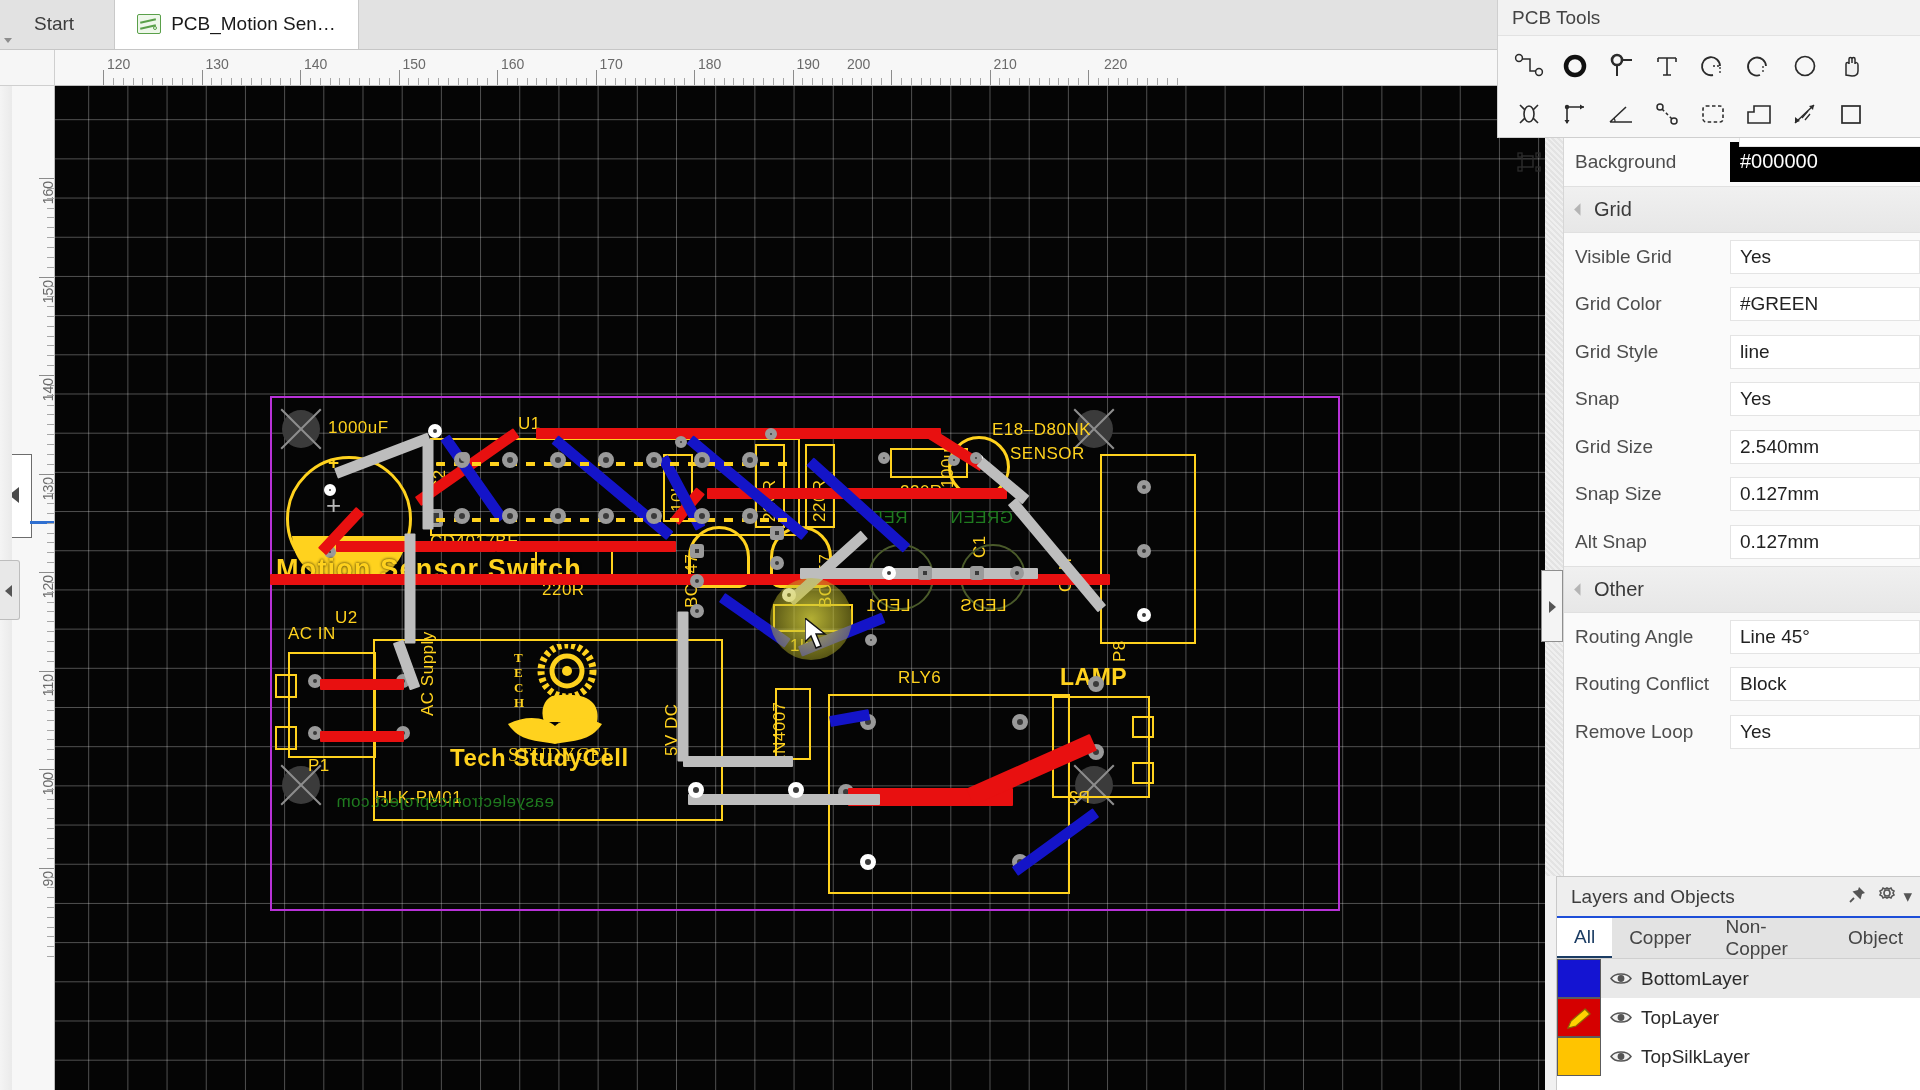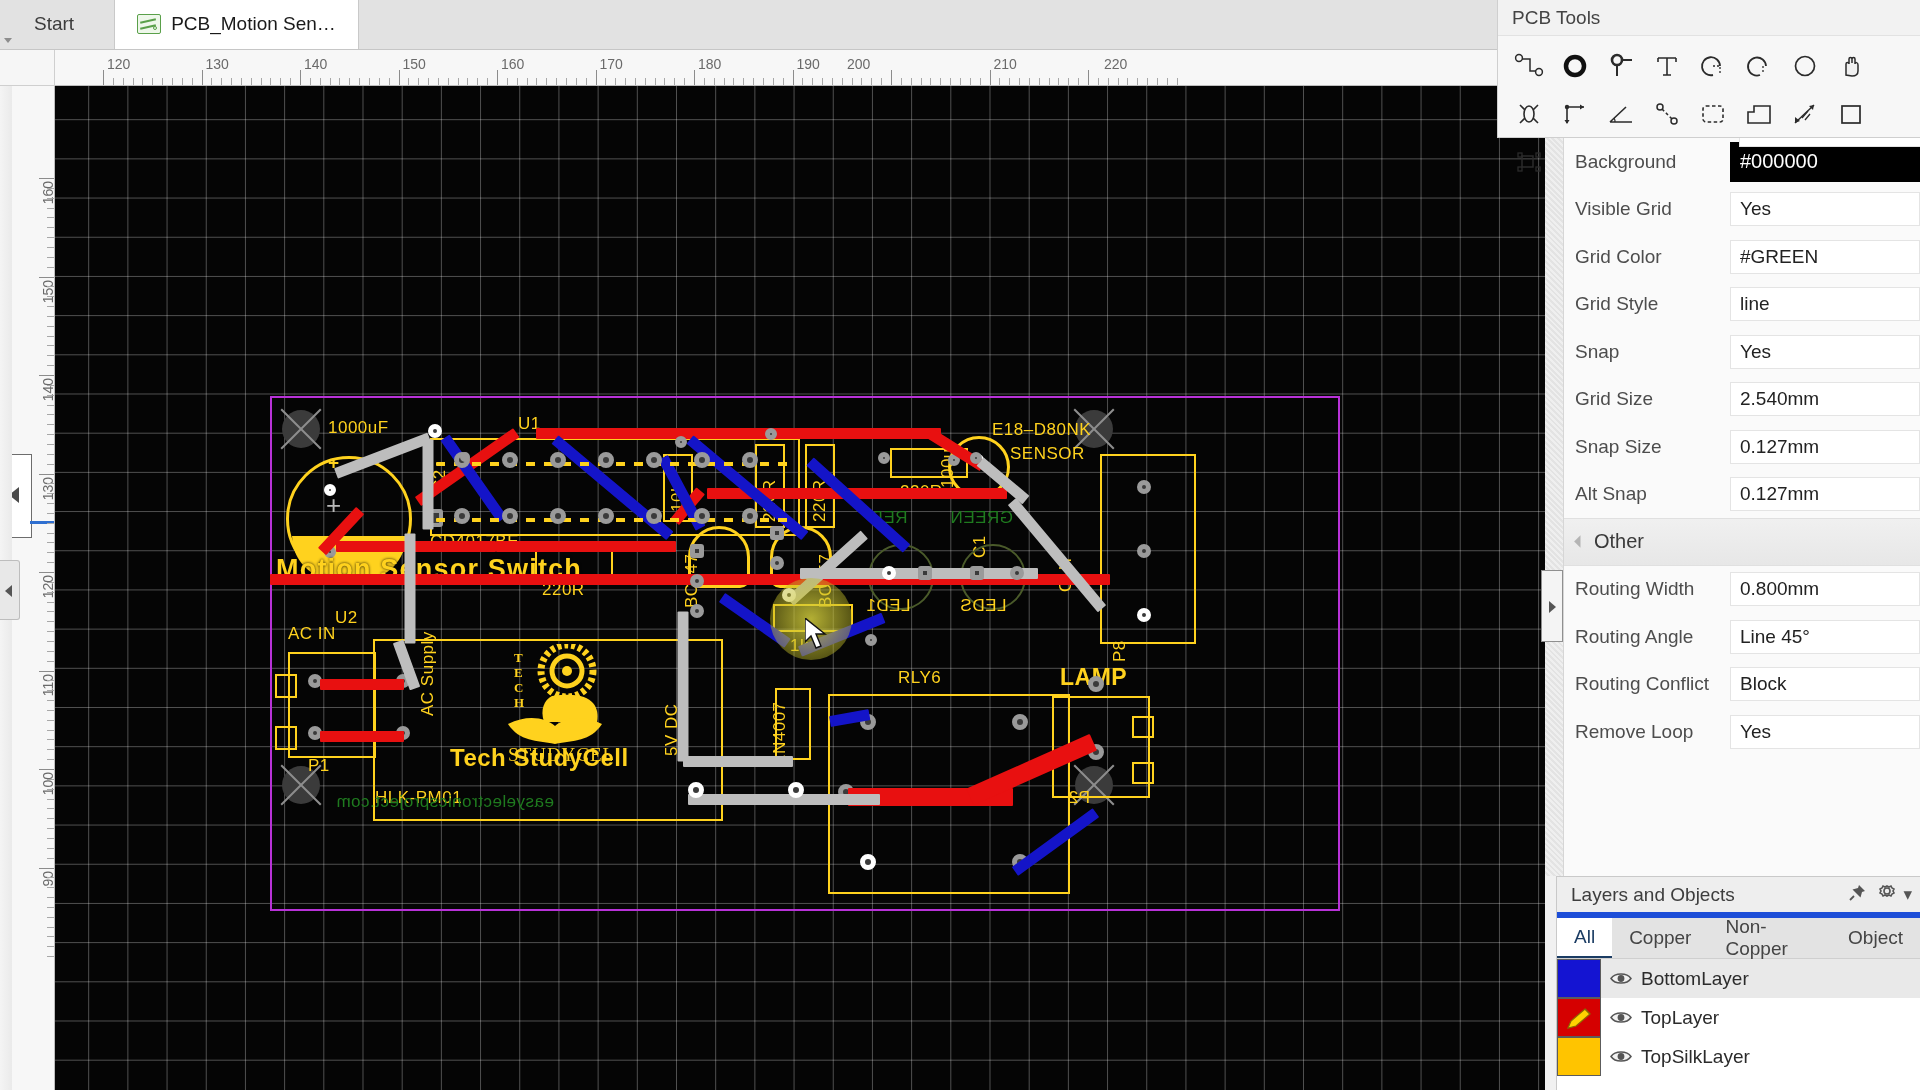--- a/index.html
+++ b/index.html
@@ -137,21 +137,21 @@
      background:repeating-linear-gradient(45deg,#efefef 0 2px,#e3e3e3 2px 4px); }
   .props-grab { position:absolute; left:1541px; top:570px; width:22px; height:72px;
      background:#f4f4f4; border:1px solid #8f8f8f; }
   .props-grab .arw { position:absolute; left:7px; top:30px; width:0;height:0;
      border-top:6px solid transparent;border-bottom:6px solid transparent;border-left:7px solid #555;}
 
   
   .layers { position:absolute; left:1556px; top:876px; width:364px; height:214px;
     background:#fff; border-left:1px solid #c9c9c9; border-top:1px solid #c9c9c9; }
   .layers-hd { height:41px; display:flex; align-items:center;
-    background:#eeeeee; border-bottom:6px solid #1d4ed8; padding:0 8px 0 14px; }
+    background:#eeeeee; border-bottom:2px solid #1d4ed8; padding:0 8px 0 14px; }
   .layers-hd .ttl { font-size:19px; color:#3d3d3d; flex:1; }
   .layers-tabs { height:41px; display:flex; align-items:stretch;
     background:#e3e3e3; border-bottom:1px solid #cfcfcf; }
   .ltab { display:flex; align-items:center; padding:0 17px; font-size:19px; color:#444; }
   .ltab.active { background:#fff; color:#1b3c63; border-bottom:2px solid #1b3c63; }
   .lrow { height:39px; display:flex; align-items:center; }
   .lrow.alt { background:#e9e9e9; }
   .lrow.sel { background:#fff; }
   .swatch { width:44px; height:39px; border:1px solid #5c5c5c; position:relative; flex:0 0 auto; }
   .eye { width:40px; display:flex; align-items:center; justify-content:center; }
@@ -755,20 +755,24 @@
 <div class="props-scroll"></div>
 <div class="props-grab">
       <div class="arw"></div>
     </div>
 <div class="props" id="propsPanel">
   <div class="props-topline"></div>
 <div class="prow">
         <div class="plabel">Background</div>
         <div class="pval black">#000000</div>
       </div>
+      <div class="pgroup">
+        <span class="tri"></span>
+        <span class="gname">Grid</span>
+      </div>
       <div class="prow">
         <div class="plabel">Visible Grid</div>
         <div class="pval">Yes</div>
       </div>
       <div class="prow">
         <div class="plabel">Grid Color</div>
         <div class="pval">#GREEN</div>
       </div>
       <div class="prow">
         <div class="plabel">Grid Style</div>
@@ -786,24 +790,20 @@
         <div class="plabel">Snap Size</div>
         <div class="pval">0.127mm</div>
       </div>
       <div class="prow">
         <div class="plabel">Alt Snap</div>
         <div class="pval">0.127mm</div>
       </div>
       <div class="pgroup">
         <span class="tri"></span>
         <span class="gname">Other</span>
-      </div>
-      <div class="prow">
-        <div class="plabel">Routing Width</div>
-        <div class="pval">0.800mm</div>
       </div>
       <div class="prow">
         <div class="plabel">Routing Angle</div>
         <div class="pval">Line 45°</div>
       </div>
       <div class="prow">
         <div class="plabel">Routing Conflict</div>
         <div class="pval">Block</div>
       </div>
       <div class="prow">

